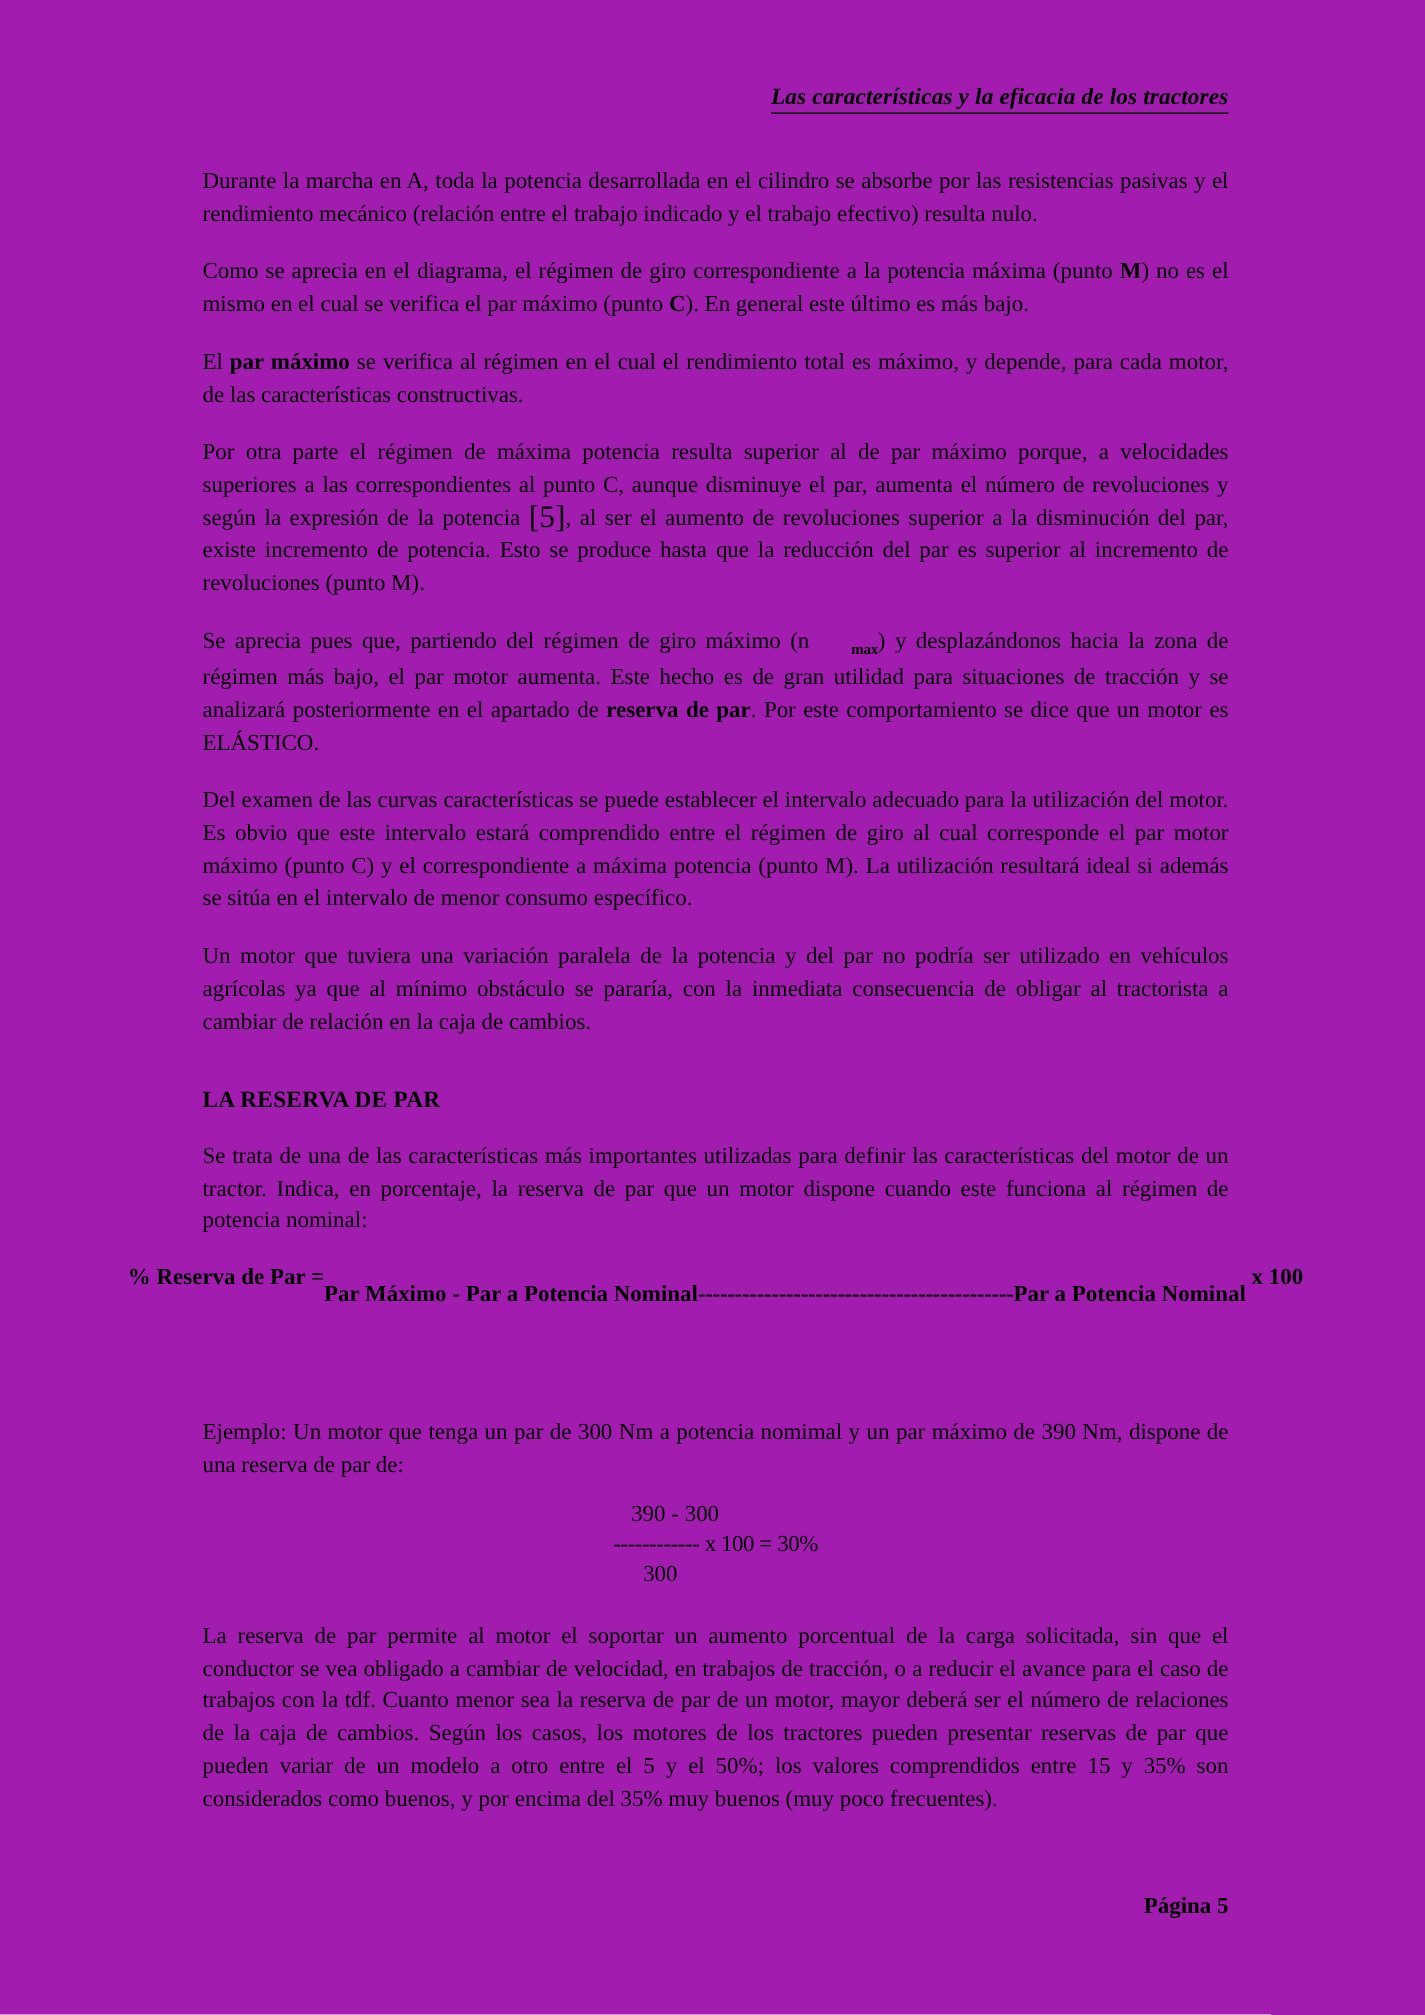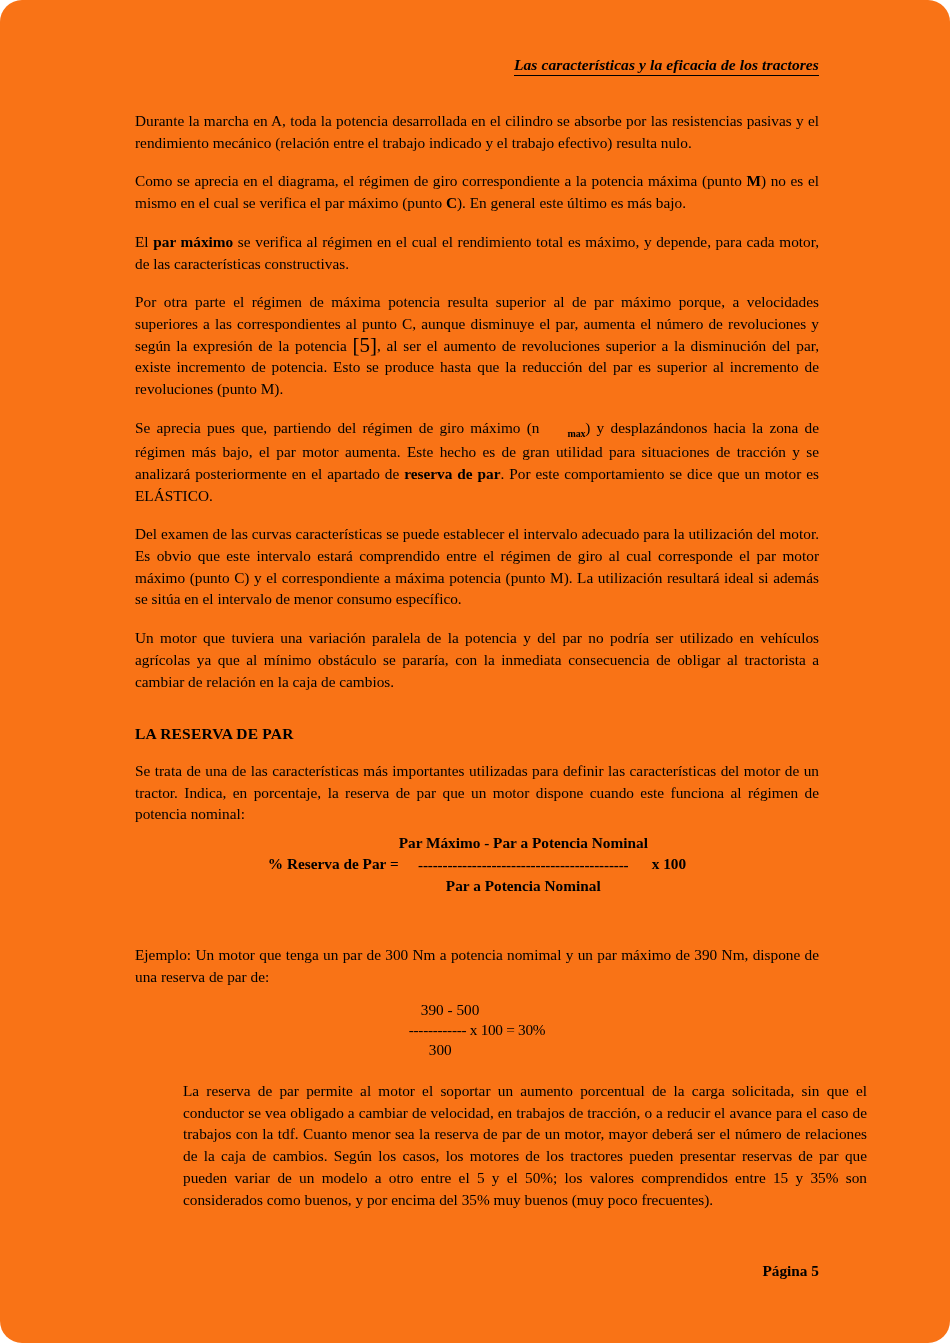--- a/index.html
+++ b/index.html
@@ -8,24 +8,23 @@
     background: #ffffff;
   }
   body {
     font-family: "Liberation Serif", "DejaVu Serif", serif;
     color: #000000;
   }
   .page {
     position: relative;
     width: 950px;
     height: 1343px;
-    background: #f97316;
+    background: #a21caf;
     overflow: hidden;
     box-sizing: border-box;
-    border-radius: 22px;
   }
 
   
   .doc-header {
     position: absolute;
     left: 135px;
     top: 56px;
     width: 684px;
     text-align: right;
   }
@@ -98,23 +97,23 @@
     display: flex;
     justify-content: center;
     align-items: center;
   }
   .formula-main .lhs {
     white-space: pre;
     padding-bottom: 1px;
   }
   .formula-main .frac {
     display: inline-flex;
-    flex-direction: column;
     align-items: center;
     line-height: 1.42;
+    margin-top: 20px;
   }
   .formula-main .frac .numer { white-space: nowrap; }
   .formula-main .frac .bar-row {
     white-space: pre;
     letter-spacing: -0.2px;
     line-height: 1.42;
   }
   .formula-main .frac .denom { white-space: nowrap; }
   .formula-main .rhs {
     white-space: pre;
@@ -156,21 +155,20 @@
     padding-left: 20px;
     white-space: pre;
   }
 
   
   .closing-para {
     position: absolute;
     left: 135px;
     top: 1080px;
     width: 684px;
-    margin-left: 48px;
   }
 
   
   .doc-footer {
     position: absolute;
     left: 135px;
     top: 1262px;
     width: 684px;
     text-align: right;
     font-size: 15.3px;
@@ -220,21 +218,21 @@
     </span>
     <span class="rhs"> x 100</span>
   </div>
 
   <div class="example-para">
     <p class="para">Ejemplo: Un motor que tenga un par de 300 Nm a potencia nomimal y un par máximo de 390 Nm, dispone de una reserva de par de:</p>
   </div>
 
   <div class="formula-example">
     <span class="exfrac">
-      <div class="ex-numer">390 - 500</div>
+      <div class="ex-numer">390 - 300</div>
       <div class="ex-bar">------------ x 100 = 30%</div>
       <div class="ex-denom">300</div>
     </span>
   </div>
 
   <div class="closing-para">
     <p class="para">La reserva de par permite al motor el soportar un aumento porcentual de la carga solicitada, sin que el conductor se vea obligado a cambiar de velocidad, en trabajos de tracción, o a reducir el avance para el caso de trabajos con la tdf. Cuanto menor sea la reserva de par de un motor, mayor deberá ser el número de relaciones de la caja de cambios. Según los casos, los motores de los tractores pueden presentar reservas de par que pueden variar de un modelo a otro entre el 5 y el 50%; los valores comprendidos entre 15 y 35% son considerados como buenos, y por encima del 35% muy buenos (muy poco frecuentes).</p>
   </div>
 
   <div class="doc-footer">

